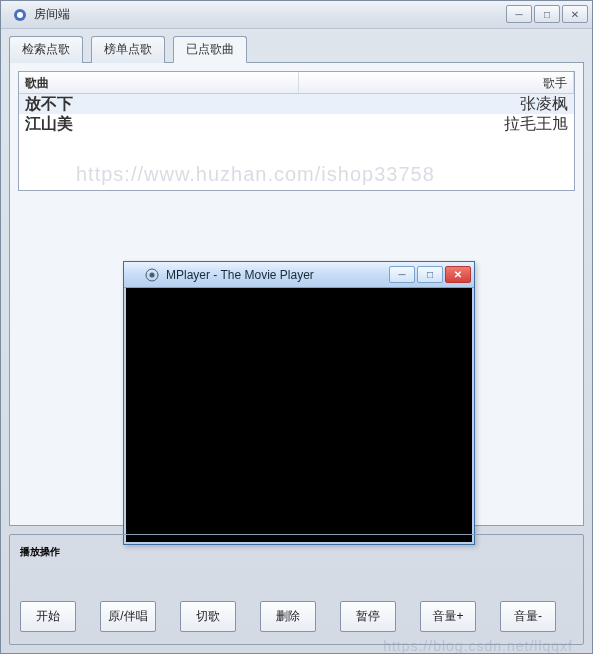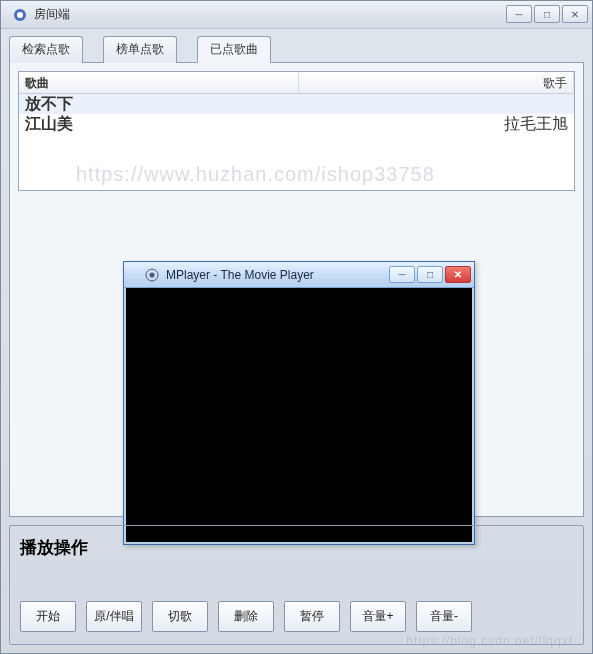--- a/index.html
+++ b/index.html
@@ -47,21 +47,21 @@
       display: flex; align-items: center; justify-content: center;
       font-size: 10px; color: #4a5a70;
     }
     .main-area {
       flex: 1;
       padding: 6px 8px 8px 8px;
       display: flex; flex-direction: column;
     }
     .tabstrip {
       display: flex;
-      gap: 20px;
+      gap: 8px;
       position: relative;
       z-index: 2;
     }
     .tab {
       border: 1px solid #8fa0b5;
       border-bottom: none;
       background: linear-gradient(to bottom, #f5f7fb, #e4eaf2);
       padding: 4px 12px;
       border-radius: 3px 3px 0 0;
       font-size: 12px;
@@ -112,25 +112,25 @@
     .td { padding: 2px 6px; font-size: 16px; color: #333; }
     .playback-group {
       margin-top: 8px;
       border: 1px solid #8fa0b5;
       border-radius: 2px;
       padding: 10px 10px 12px 10px;
       position: relative;
     }
     .group-legend {
       font-weight: bold;
-      font-size: 17px;
+      font-size: 10px;
       margin-bottom: 10px;
       color: #000;
     }
-    .btn-row { display: flex; gap: 10px; margin-top: 42px; }
+    .btn-row { display: flex; gap: 24px; margin-top: 42px; }
     .action-btn {
       border: 1px solid #8594aa;
       background: linear-gradient(to bottom, #fcfdfe, #e8edf4);
       padding: 6px 0;
       width: 56px;
       text-align: center;
       font-size: 12px;
       border-radius: 2px;
       color: #222;
     }
@@ -184,21 +184,21 @@
     }
     .watermark {
       position: absolute;
       color: rgba(120,130,150,0.28);
       font-size: 20px;
       font-family: Arial, sans-serif;
       pointer-events: none;
       letter-spacing: 1px;
     }
     .wm1 { left: 66px; top: 100px; }
-    .wm2 { right: 20px; bottom: 6px; font-size: 12px; color: rgba(140,150,165,0.35); }
+    .wm2 { right: 20px; bottom: 0; font-size: 14px; color: rgba(140,150,165,0.35); }
   </style>
 </head>
 <body>
 
 <div class="outer-window">
   <div class="titlebar">
     <span class="app-ico">
       <svg width="14" height="14" viewBox="0 0 14 14">
           <circle cx="7" cy="7" r="6" fill="#4a6fbf"></circle>
           <circle cx="7" cy="7" r="3" fill="#fff"></circle>
@@ -226,20 +226,21 @@
     </div>
 
     <div class="tab-panel">
       <div class="table-box">
         <div class="thead">
           <div class="th col-song">歌曲</div>
           <div class="th col-singer">歌手</div>
         </div>
         <div class="trow sel">
           <div class="td col-song">放不下</div>
+          <div class="td col-singer">张凌枫</div>
         </div>
         <div class="trow">
           <div class="td col-song">江山美</div>
           <div class="td col-singer">拉毛王旭</div>
         </div>
       </div>
 
       <div class="watermark wm1">https://www.huzhan.com/ishop33758</div>
 
       <div class="mplayer-window">

